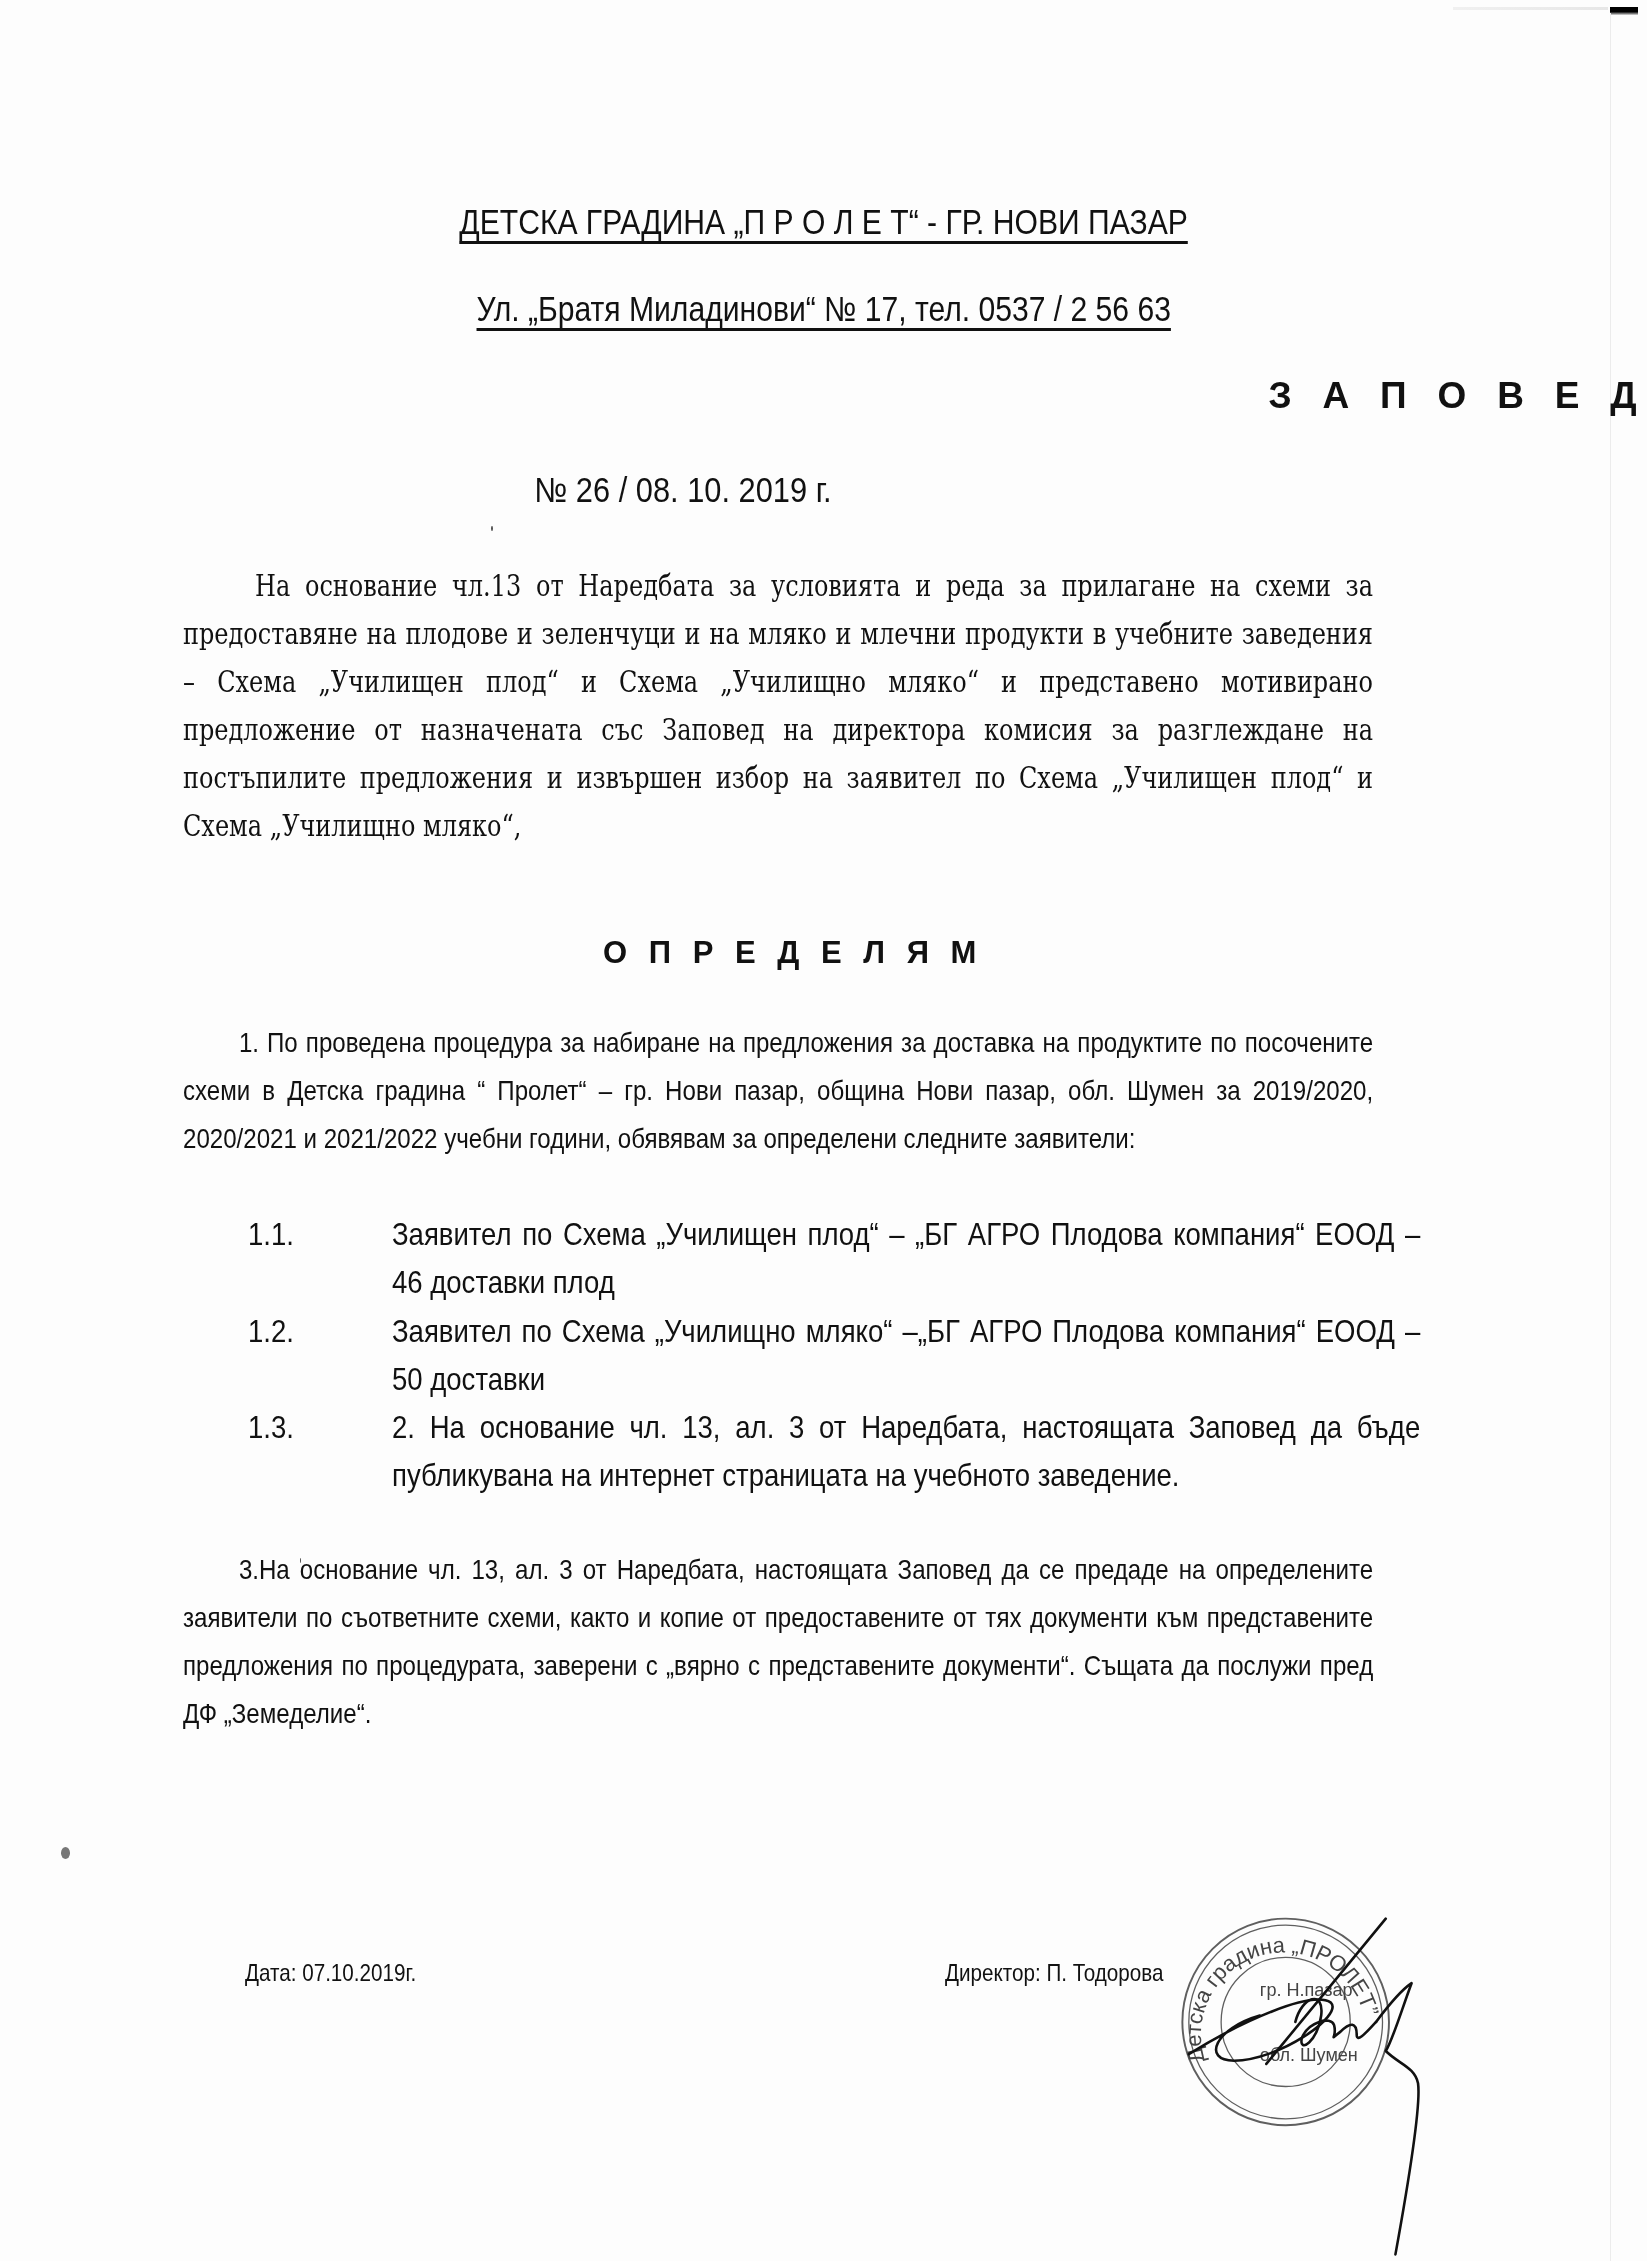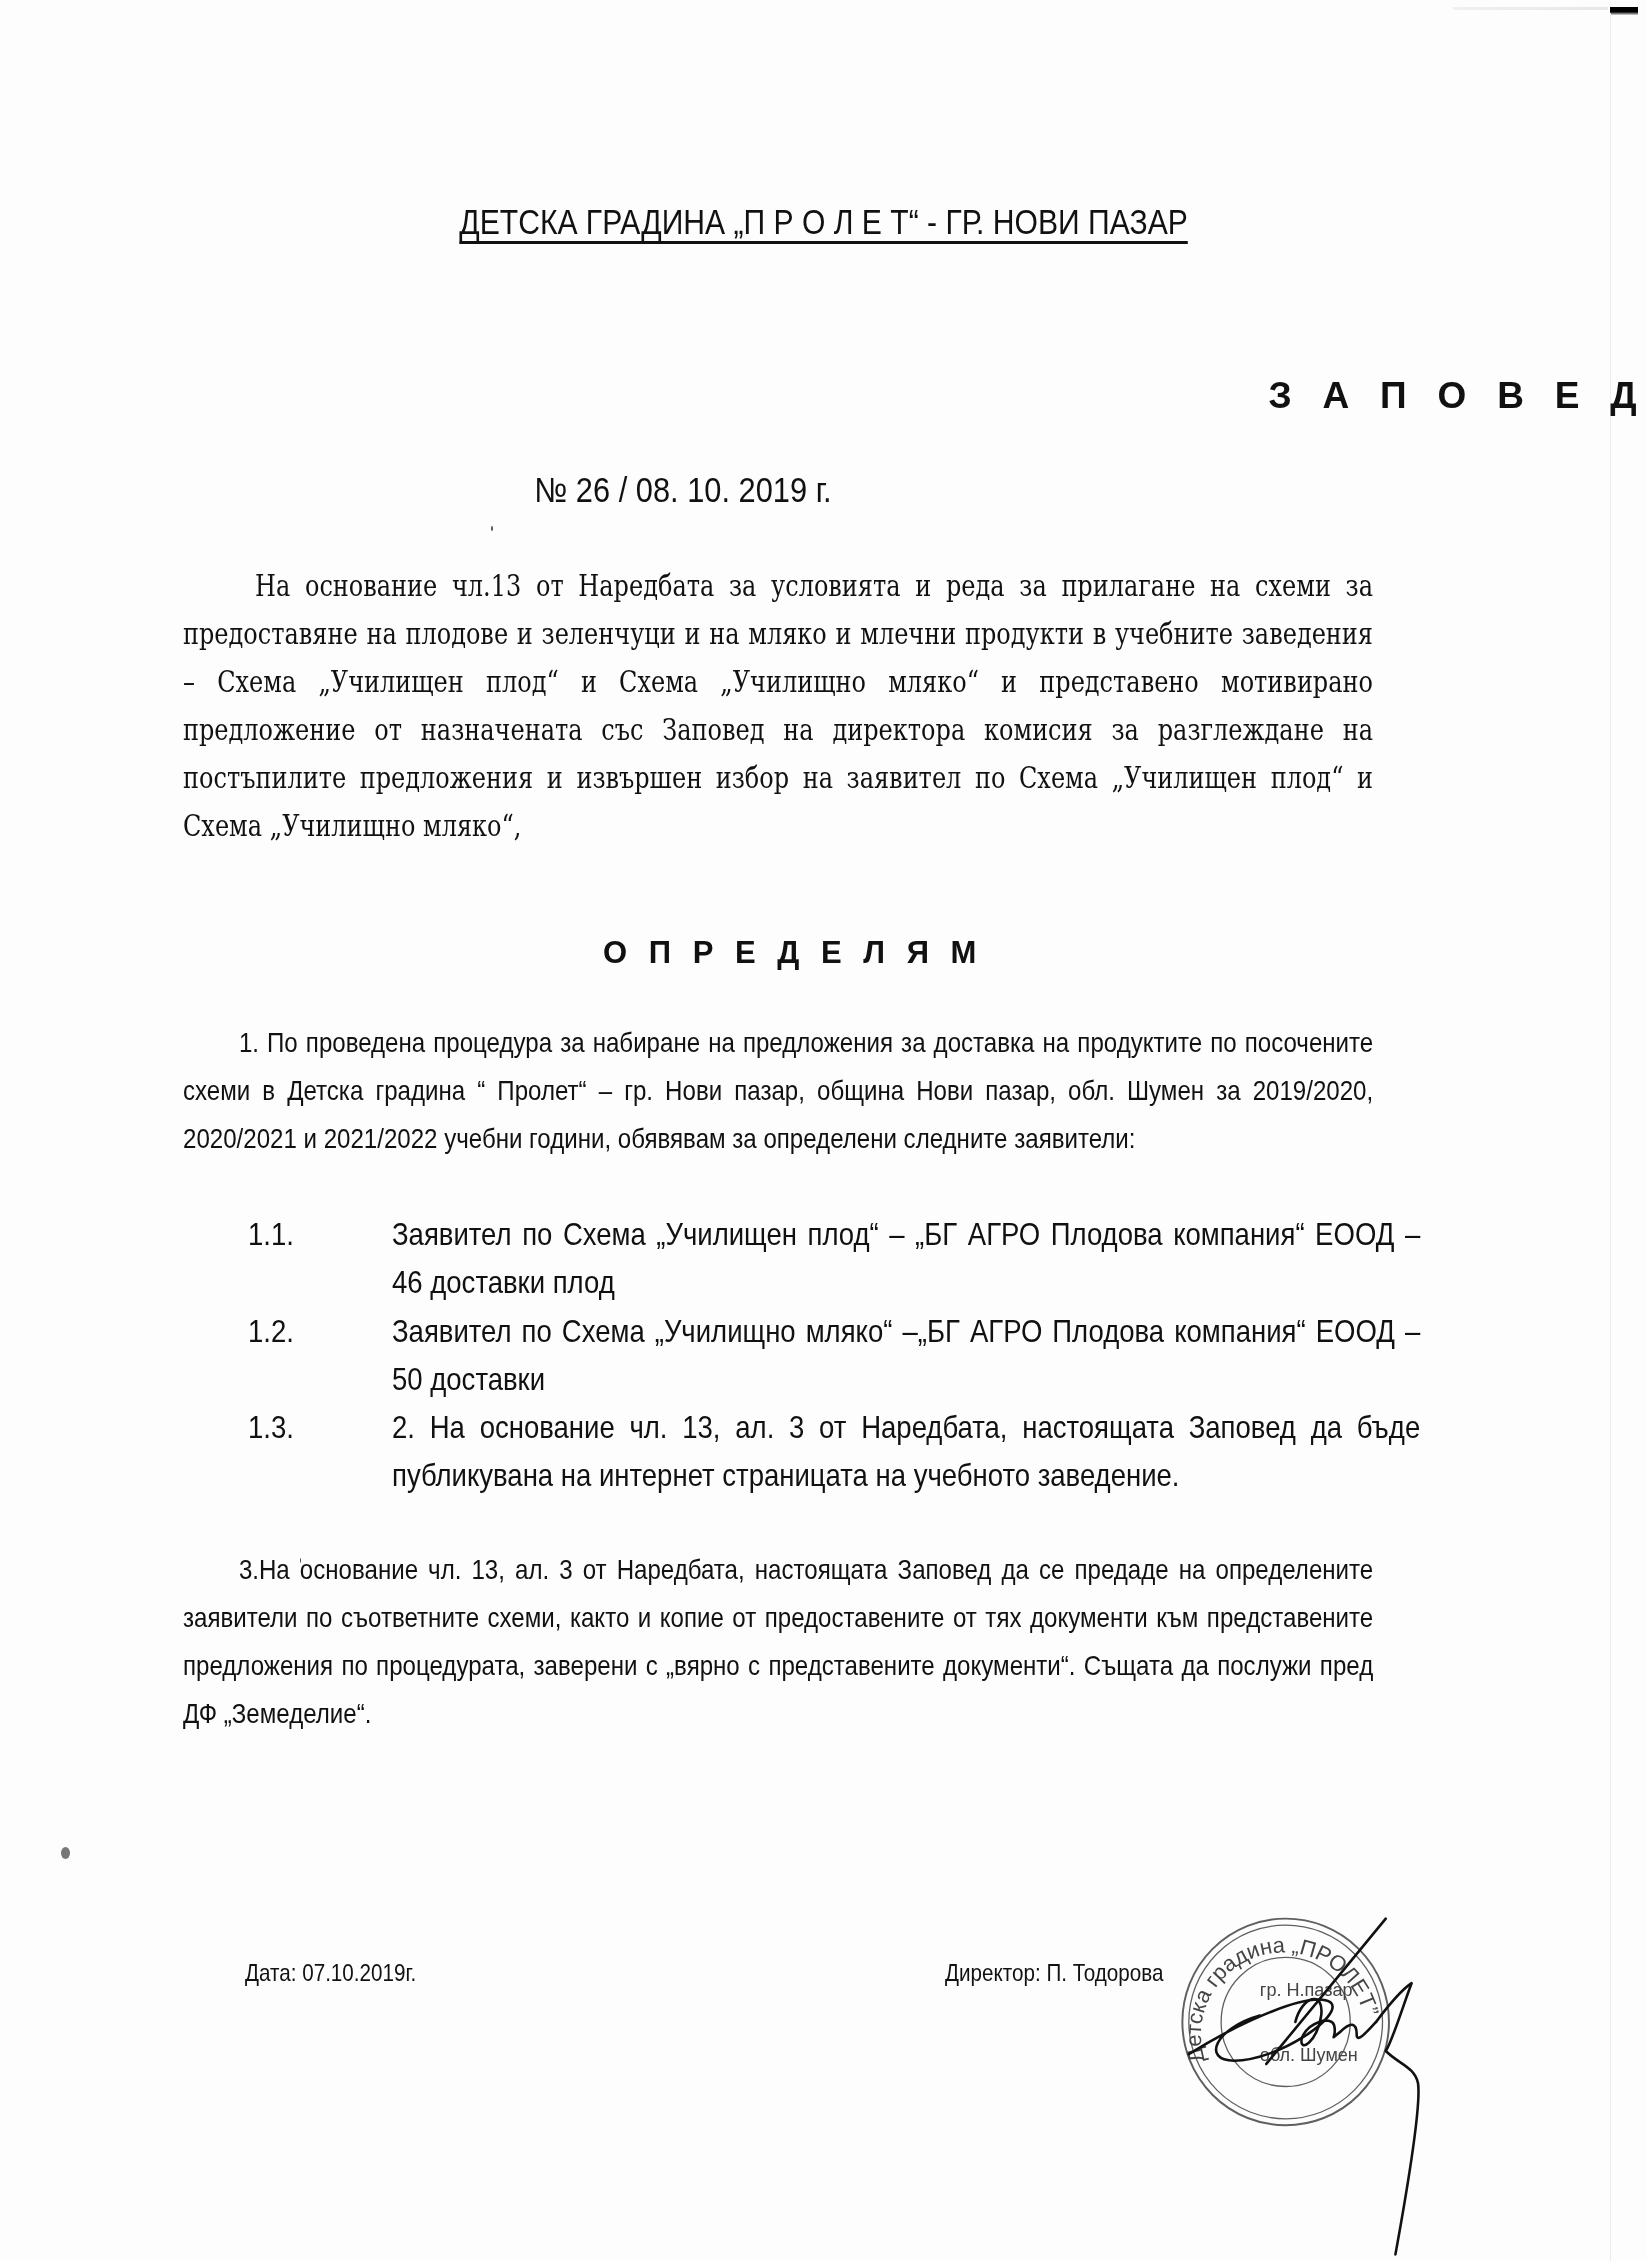--- a/index.html
+++ b/index.html
@@ -177,20 +177,23 @@
 
   <div class="scan-topline"></div>
   <div class="scan-corner"></div>
   <div class="scan-edge"></div>
   <div class="speck" style="left:491px;top:526px;width:1.9px;height:4.5px;"></div>
   <div class="speck" style="left:61px;top:1847px;width:9px;height:11.6px;background:#777;"></div>
   <div class="speck" style="left:300px;top:1558px;width:1.3px;height:5.2px;"></div>
 
   <div id="school-name" class="header-line">
     <span>ДЕТСКА  ГРАДИНА  „П Р О Л Е Т“  - ГР. НОВИ  ПАЗАР</span>
+  </div>
+  <div id="school-address" class="header-line">
+    <span>Ул. „Братя Миладинови“ № 17, тел. 0537 / 2 56 63</span>
   </div>
 
   <div id="doc-title">З А П О В Е Д</div>
   <div id="doc-number">
     <span>№ 26  / 08. 10. 2019 г.</span>
   </div>
 
   <div id="preamble" class="body-block serif-block">
     <span class="inner">На основание чл.13 от Наредбата за условията и реда за прилагане на схеми за предоставяне на плодове и зеленчуци и на мляко и млечни продукти в учебните заведения – Схема „Училищен плод“ и Схема „Училищно мляко“ и представено мотивирано предложение от назначената със Заповед на директора комисия за разглеждане на постъпилите предложения и извършен избор на заявител по Схема „Училищен плод“ и Схема „Училищно мляко“,</span>
   </div>

